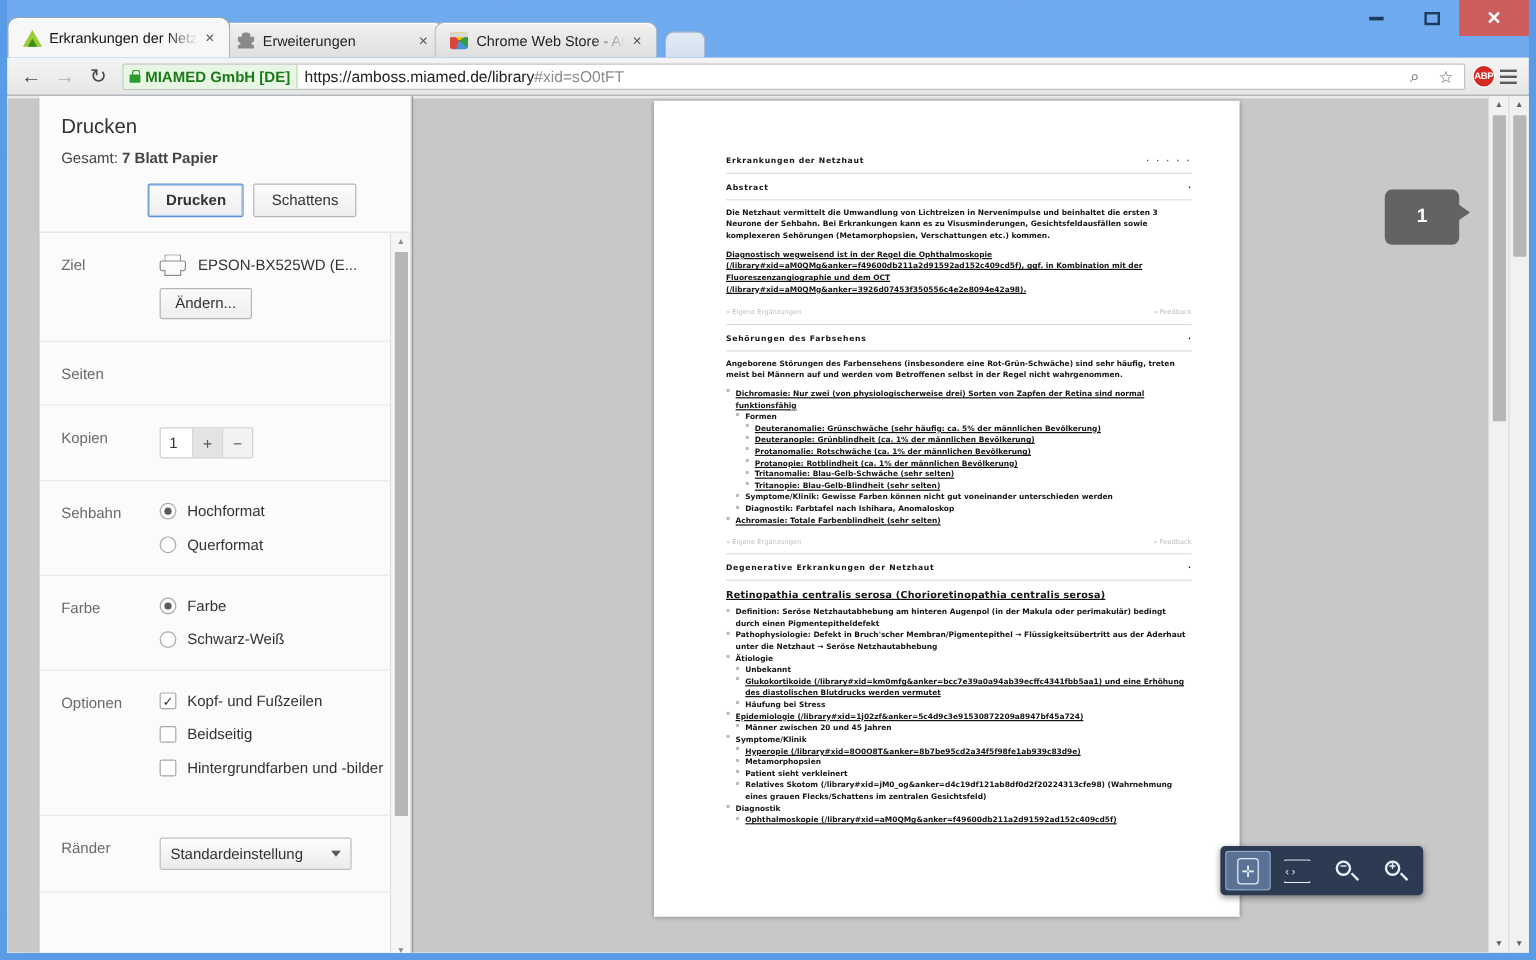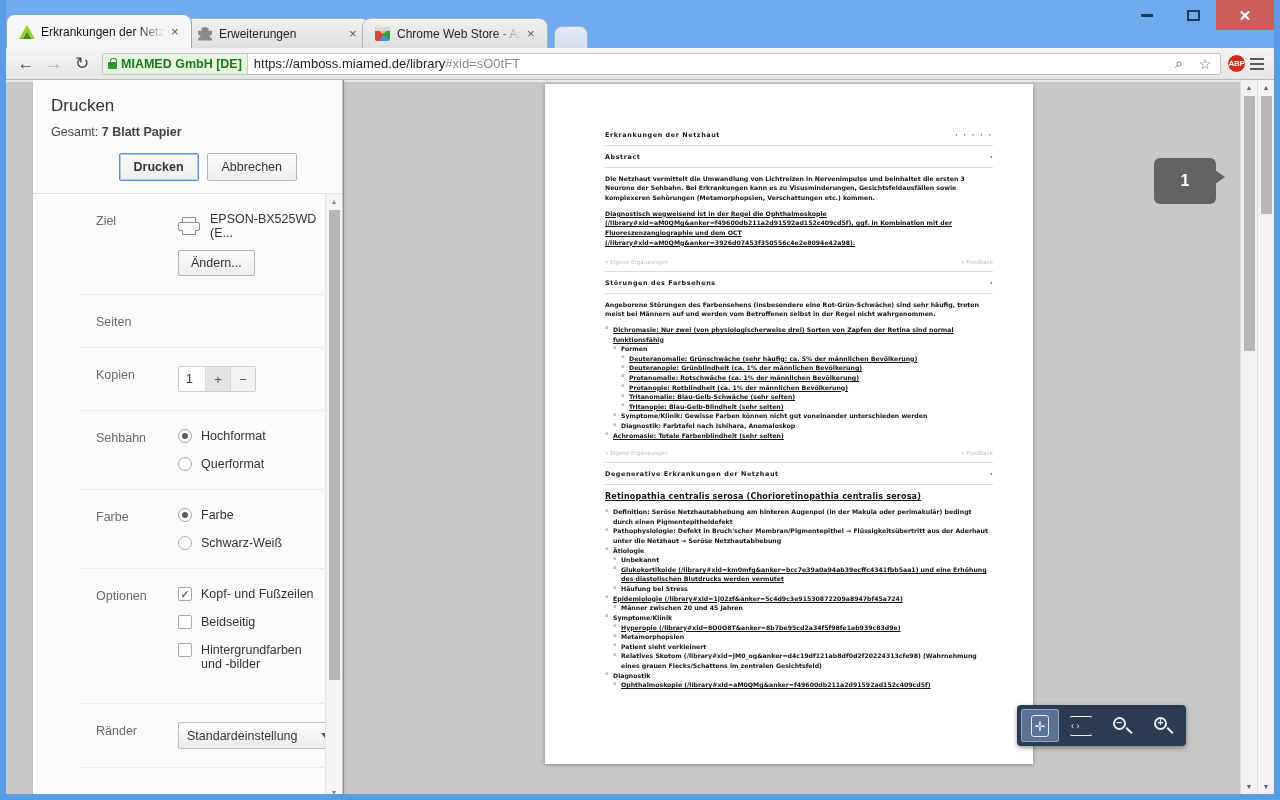--- a/index.html
+++ b/index.html
@@ -166,21 +166,21 @@
   #dlg-title{font-size:17px;color:#333;font-weight:normal;}
   #dlg-total{font-size:12.5px;color:#444;margin-top:9px;}
   #dlg-total b{font-weight:bold;}
   #dlg-buttons{display:flex;justify-content:flex-end;gap:8px;margin-top:14px;padding-right:27px;}
   .btn{font-size:12.5px;padding:6px 14px;border:1px solid #b5b5b5;border-radius:2px;
     background:linear-gradient(#fbfbfb,#efefef);color:#333;}
   .btn.primary{font-weight:bold;border-color:#5a91d6;box-shadow:0 0 0 1px #aecbec inset;}
 
   #dlg-body{position:relative;flex:1;overflow:hidden;}
   #dlg-scrollarea{position:absolute;left:0;right:17px;top:0;bottom:0;overflow:hidden;}
-  .frow{display:flex;padding:18px 0 18px 18px;border-bottom:1px solid #ececec;align-items:flex-start;margin-left:45px;}
+  .frow{display:flex;padding:18px 0 18px 18px;border-bottom:1px solid #ececec;align-items:flex-start;}
   .frow .flabel{width:82px;flex:0 0 82px;font-size:12.5px;color:#6a6a6a;padding-top:2px;}
   .frow .fbody{flex:1;font-size:12.5px;color:#333;}
   .destline{display:flex;align-items:center;gap:10px;}
   .printer-ico{width:22px;height:18px;position:relative;flex:0 0 22px;}
   .printer-ico .body{position:absolute;left:0;top:5px;width:22px;height:9px;border:1.4px solid #8e8e8e;border-radius:2px;}
   .printer-ico .top{position:absolute;left:4px;top:0;width:14px;height:6px;border:1.4px solid #8e8e8e;border-bottom:none;border-radius:1px 1px 0 0;}
   .printer-ico .out{position:absolute;left:4px;bottom:0;width:14px;height:5px;border:1.4px solid #8e8e8e;border-top:none;background:#fbfbfb;}
   .btn-small{margin-top:10px;display:inline-block;font-size:12.5px;padding:5px 12px;border:1px solid #b5b5b5;
     border-radius:2px;background:linear-gradient(#fbfbfb,#eeeeee);color:#333;}
   .radio-line{display:flex;align-items:center;gap:9px;margin-bottom:14px;}
@@ -317,21 +317,21 @@
             <span>∙</span>
           </div>
           <div class="para">Die Netzhaut vermittelt die Umwandlung von Lichtreizen in Nervenimpulse und beinhaltet die ersten 3 Neurone der Sehbahn. Bei Erkrankungen kann es zu Visusminderungen, Gesichtsfeldausfällen sowie komplexeren Sehörungen (Metamorphopsien, Verschattungen etc.) kommen.</div>
           <div class="para u">Diagnostisch wegweisend ist in der Regel die Ophthalmoskopie (/library#xid=aM0QMg&amp;anker=f49600db211a2d91592ad152c409cd5f), ggf. in Kombination mit der Fluoreszenzangiographie und dem OCT (/library#xid=aM0QMg&amp;anker=3926d07453f350556c4e2e8094e42a98).</div>
           <div class="footer-row">
             <span>» Eigene Ergänzungen</span>
             <span>» Feedback</span>
           </div>
 
           <div class="sec-title">
-            <span>Störungen des Farbsehens</span>
+            <span>Sehörungen des Farbsehens</span>
             <span>∙</span>
           </div>
           <div class="para">Angeborene Störungen des Farbensehens (insbesondere eine Rot-Grün-Schwäche) sind sehr häufig, treten meist bei Männern auf     und werden vom Betroffenen selbst in der Regel nicht wahrgenommen.</div>
           <ul>
             <li class="u">Dichromasie: Nur zwei (von physiologischerweise drei) Sorten von Zapfen der Retina sind normal funktionsfähig</li>
             <ul>
               <li>Formen</li>
               <ul>
                 <li class="u">Deuteranomalie: Grünschwäche (sehr häufig: ca. 5% der männlichen Bevölkerung)</li>
                 <li class="u">Deuteranopie: Grünblindheit (ca. 1% der männlichen Bevölkerung)</li>
@@ -424,21 +424,21 @@
 
     <div id="printdlg">
       <div id="dlg-head">
         <div id="dlg-title">Drucken</div>
         <div id="dlg-total">
           <span>Gesamt:</span>
           <b>7 Blatt Papier</b>
         </div>
         <div id="dlg-buttons">
           <div class="btn primary">Drucken</div>
-          <div class="btn">Abbrechen</div>
+          <div class="btn">Schattens</div>
         </div>
       </div>
 
       <div id="dlg-body">
         <div id="dlg-scrollarea">
 
           <div class="frow">
             <div class="flabel">Ziel</div>
             <div class="fbody">
               <div class="destline">

